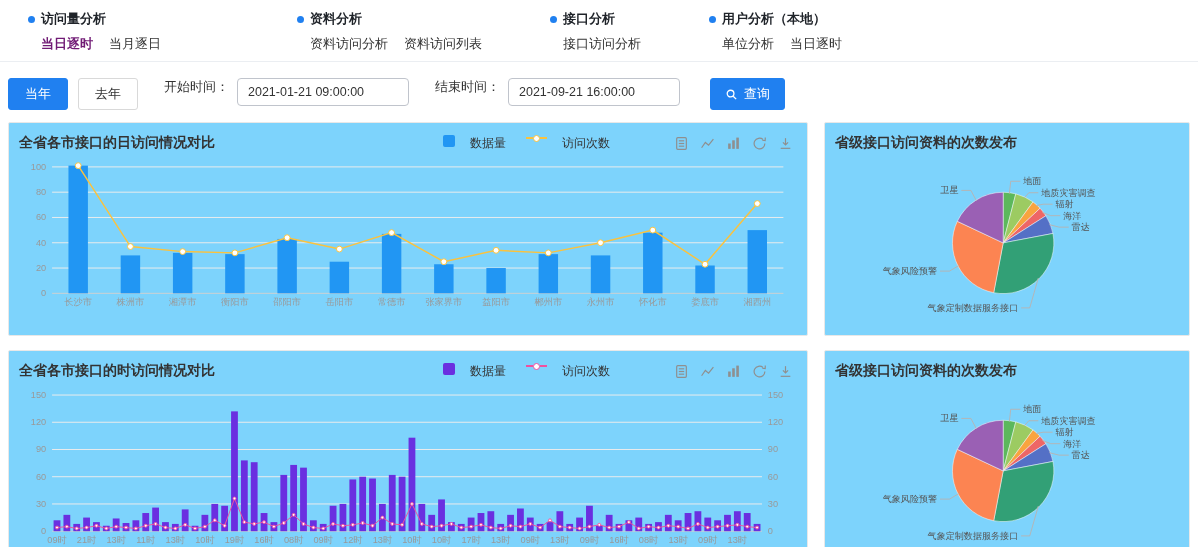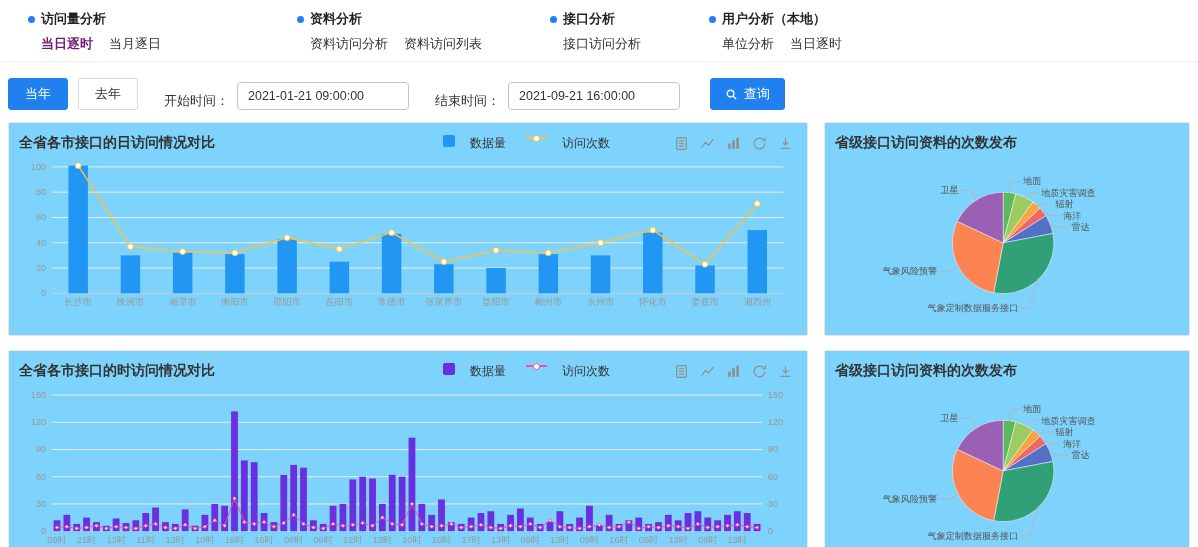--- a/index.html
+++ b/index.html
@@ -6,21 +6,21 @@
   html,body{background:#fff}
   body{width:1198px;font-family:"Liberation Sans","DejaVu Sans",sans-serif;font-size:13px;color:#333}
   
   .topnav{display:flex;gap:68px;padding:10px 8px 8px 28px;border-bottom:1px solid #ebeef2}
   .nav-title-row{display:flex;align-items:center;gap:6px;font-weight:bold;font-size:13px;color:#1f2329}
   .dot{width:7px;height:7px;border-radius:50%;background:#2080f0;flex:0 0 auto}
   .nav-items{display:flex;gap:16px;margin:7px 0 0 13px;font-size:13px;color:#333}
   .nav-item{cursor:pointer;white-space:nowrap}
   .nav-item.active{color:#701a75;font-weight:bold}
   
-  .filterbar{display:flex;align-items:flex-end;padding:16px 8px 12px 8px}
+  .filterbar{display:flex;align-items:flex-start;padding:16px 8px 12px 8px}
   .btn{font-size:13px;border-radius:3px;padding:6px 16px;cursor:pointer;border:1px solid transparent;font-family:inherit}
   .btn-blue{background:#2080f0;color:#fff;border-color:#2080f0}
   .btn-plain{background:#fff;color:#333;border-color:#d9d9d9;margin-left:10px}
   .flabel{margin-left:26px;margin-right:8px;color:#333}
   .ftime{width:172px;height:28px;border:1px solid #c0c4cc;border-radius:4px;padding:0 10px;font-size:12.5px;color:#333;font-family:inherit}
   .btn-query{display:inline-flex;align-items:center;gap:6px;margin-left:30px;padding:6px 14px}
   .btn-query svg{width:13px;height:13px;stroke:#fff;fill:none;stroke-width:1.4}
   
   .grid{display:grid;grid-template-columns:1fr 366px;gap:14px 16px;padding:0 8px 10px 8px}
   .panel{background:#7dd3fc;border:1px solid #e8e8e8;border-radius:2px;padding:8px 10px}

